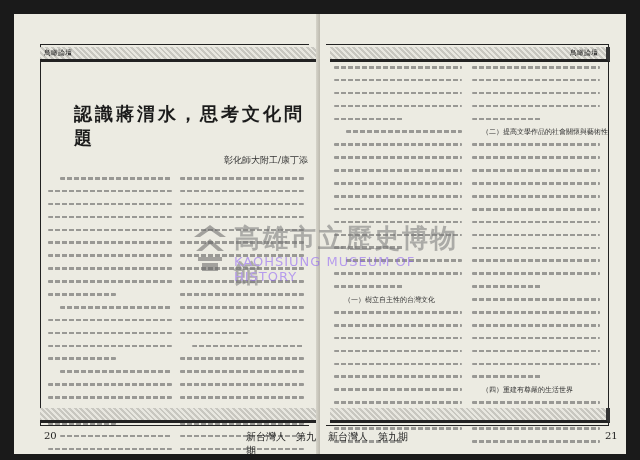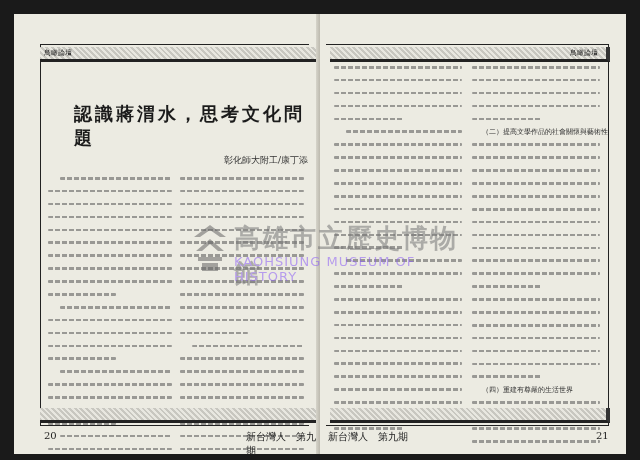--- a/index.html
+++ b/index.html
@@ -121,20 +121,21 @@
         <div class="line "></div>
         <div class="line "></div>
         <div class="line "></div>
         <div class="line "></div>
         <div class="line "></div>
         <div class="line "></div>
         <div class="line short"></div>
         <div class="line indent"></div>
         <div class="line "></div>
         <div class="line short"></div>
+        <div class="heading-line">（一）樹立自主性的台灣文化</div>
         <div class="line "></div>
         <div class="line "></div>
         <div class="line "></div>
         <div class="line "></div>
         <div class="line "></div>
         <div class="line "></div>
         <div class="line "></div>
         <div class="line "></div>
         <div class="line "></div>
         <div class="line "></div>
@@ -168,21 +169,21 @@
         <div class="line short"></div>
         <div class="heading-line">（四）重建有尊嚴的生活世界</div>
         <div class="line "></div>
         <div class="line "></div>
         <div class="line "></div>
         <div class="line "></div>
       </div>
 
     <div class="bar bot"></div>
     <div class="folio" style="left:8px;">新台灣人　第九期</div>
-    <div class="folio" style="left:276px;">21</div>
+    <div class="folio" style="left:285px;">21</div>
   </div>
 
   <div class="watermark">
     <svg class="wm-logo" viewBox="0 0 36 50">
       <path d="M18 2 L34 14 L28 14 L18 7 L8 14 L2 14 Z" fill="#666"></path>
       <path d="M18 16 L32 28 L26 28 L18 21 L10 28 L4 28 Z" fill="#666"></path>
       <path d="M6 34 L30 34 L30 38 L6 38 Z M10 40 L26 40 L26 48 L10 48 Z" fill="#666"></path>
     </svg>
     <div class="wm-zh">高雄市立歷史博物館</div>
     <div class="wm-en">KAOHSIUNG MUSEUM OF HISTORY</div>

